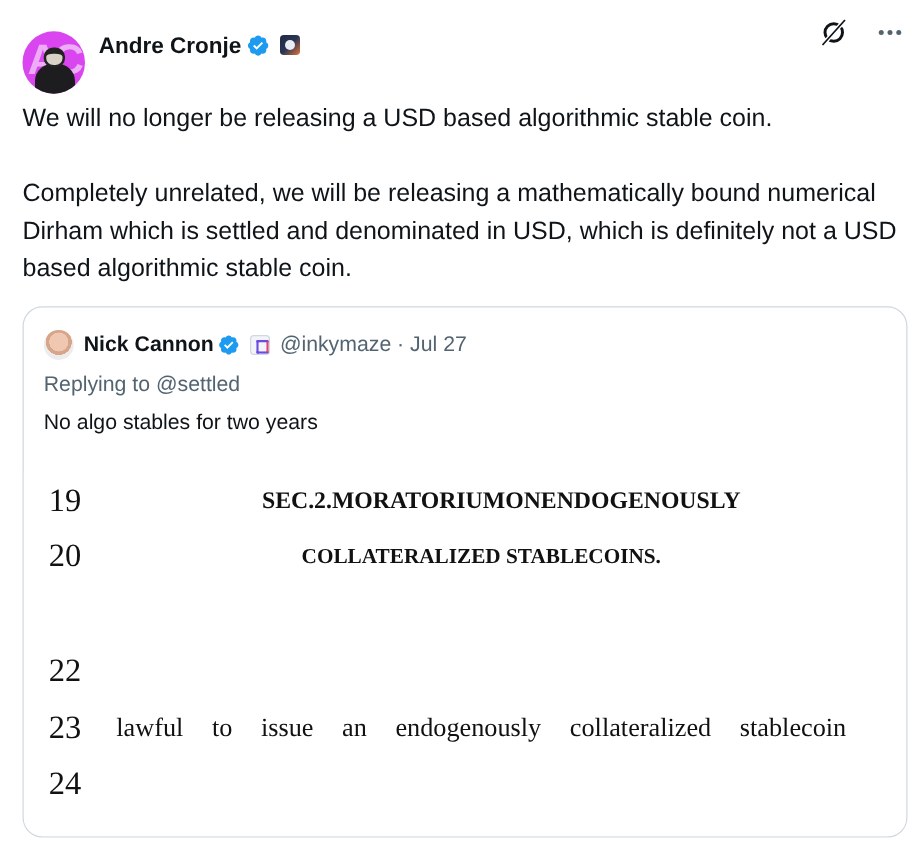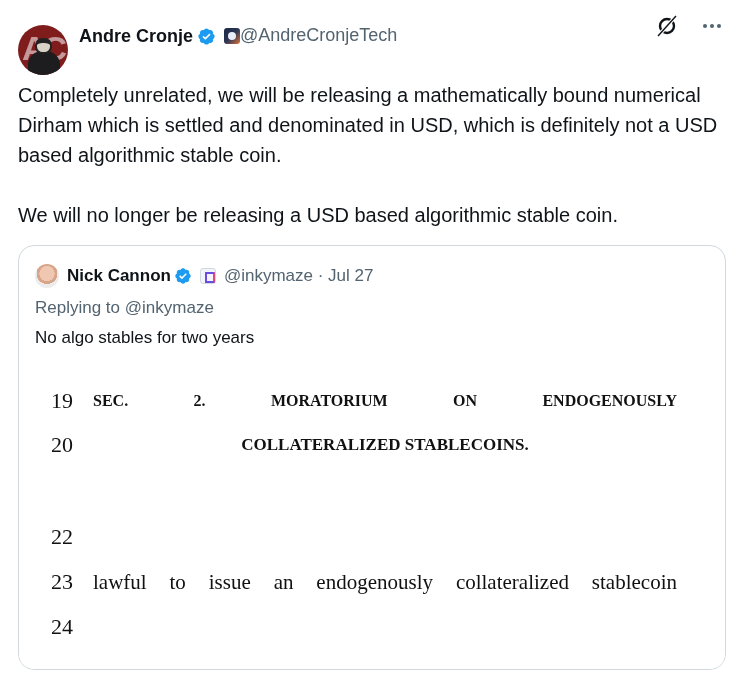--- a/index.html
+++ b/index.html
@@ -1,20 +1,20 @@
 <!DOCTYPE html>
 <html><head>
 <meta charset="utf-8">
 <style>
   * { box-sizing: border-box; margin: 0; padding: 0; }
   html, body { width: 737px; height: 681px; background: #ffffff; overflow: hidden; }
   body { font-family: "Liberation Sans", "DejaVu Sans", sans-serif; color: #0f1419; position: relative; }
 
   .header { position: absolute; left: 18px; top: 10px; right: 14px; height: 52px; display: flex; align-items: center; }
-  .avatar { width: 50px; height: 50px; border-radius: 50%; background: #7f1d1d; position: relative; overflow: hidden; flex: none; margin-top: 28px; }
+  .avatar { width: 50px; height: 50px; border-radius: 50%; background: #d946ef; position: relative; overflow: hidden; flex: none; margin-top: 28px; }
   .avatar .letters { position: absolute; left: 4px; top: 4px; font-size: 34px; font-weight: 700; color: rgba(255,255,255,0.55); letter-spacing: -4px; }
   .avatar .body { position: absolute; left: 10px; bottom: -6px; width: 32px; height: 30px; background: #1d1d1f; border-radius: 45% 45% 0 0; }
   .avatar .head { position: absolute; left: 17px; top: 13px; width: 17px; height: 16px; background: #d9d2c6; border-radius: 45%; border: 2px solid #222; border-top-width: 5px; }
   .names { margin-left: 11px; display: flex; flex-direction: row; justify-content: center; }
   .name-row { display: flex; align-items: center; height: 24px; }
   .display-name { font-weight: 700; font-size: 18px; color: #0f1419; }
   .verified { width: 19px; height: 19px; margin-left: 4px; display: inline-block; }
   .affil-badge { width: 16px; height: 16px; margin-left: 8px; border-radius: 3px; background: linear-gradient(135deg,#1e2a44 0%,#2a3553 50%,#e0743a 100%); position: relative; }
   .affil-badge::after { content: ""; position: absolute; left: 4px; top: 4px; width: 8px; height: 8px; border-radius: 50%; background: #e8eef6; }
   .handle { font-size: 18px; color: #536471; margin-top: 1px; }
@@ -34,23 +34,23 @@
   .q-name { font-weight: 700; font-size: 17px; margin-left: 8px; color: #0f1419; }
   .q-verified { width: 18px; height: 18px; margin-left: 3px; }
   .q-affil { width: 16px; height: 16px; margin-left: 8px; border: 1px solid #cfd9de; border-radius: 3px; background: #f3f3fb; position: relative; }
   .q-affil::after { content: ""; position: absolute; left: 4px; top: 3px; width: 6px; height: 7px; border: 2px solid #6a4ce0; border-right-color: #e0457b; border-radius: 1px; }
   .q-meta { font-size: 17px; color: #536471; margin-left: 8px; }
   .q-replying { position: absolute; left: 16px; top: 52px; font-size: 17px; color: #536471; }
   .q-text { position: absolute; left: 16px; top: 82px; font-size: 17px; color: #0f1419; }
 
   .doc { position: absolute; left: 0; top: 130px; width: 706px; height: 295px; background: #ffffff; font-family: "Liberation Serif", "DejaVu Serif", serif; color: #111; }
   .doc-line { position: absolute; left: 0; width: 706px; height: 30px; font-size: 21px; line-height: 30px; }
-  .ln { position: absolute; left: 32px; width: 30px; font-size: 22px; }
+  .ln { position: absolute; left: 20px; width: 30px; font-size: 26px; }
   .lt { position: absolute; left: 74px; width: 584px; }
-  .heading { font-weight: 700; font-size: 16px; display: flex; justify-content: space-between; }
+  .heading { font-weight: 700; font-size: 19px; display: flex; justify-content: center; margin-left: 16px; }
   .center { text-align: center; font-weight: 700; font-size: 17px; left: 74px; }
   .justify { text-align: justify; text-align-last: justify; }
   .indent { padding-left: 56px; }
   .sc { font-variant: small-caps; }
 </style>
 </head>
 <body>
 
 <div class="header">
   <div class="avatar">
@@ -60,53 +60,52 @@
   </div>
   <div class="names">
     <div class="name-row">
       <span class="display-name">Andre Cronje</span>
       <svg class="verified" viewBox="0 0 24 24">
         <path fill="#1d9bf0" d="M22.25 12c0-1.43-.88-2.67-2.19-3.34.46-1.39.2-2.9-.81-3.91s-2.52-1.27-3.91-.81c-.66-1.31-1.91-2.19-3.34-2.19s-2.67.88-3.33 2.19c-1.4-.46-2.91-.2-3.92.81s-1.26 2.52-.8 3.91c-1.31.67-2.2 1.91-2.2 3.34s.89 2.67 2.2 3.34c-.46 1.39-.21 2.9.8 3.91s2.52 1.26 3.91.81c.67 1.31 1.91 2.19 3.34 2.19s2.68-.88 3.34-2.19c1.39.45 2.9.2 3.91-.81s1.27-2.52.81-3.91c1.31-.67 2.19-1.91 2.19-3.34z"></path>
         <path fill="#fff" d="M10.54 16.2l-3.64-3.64 1.41-1.41 2.23 2.23 5.09-5.09 1.41 1.41z"></path>
       </svg>
       <span class="affil-badge"></span>
     </div>
-    <span class="handle">@AndreCronjeTech</span>
   </div>
   <div class="header-actions">
     <svg class="grok-icon" viewBox="0 0 24 24">
       <circle cx="12" cy="12" r="7" fill="none" stroke="#0f1419" stroke-width="2.4"></circle>
       <line x1="3" y1="22" x2="21" y2="2" stroke="#ffffff" stroke-width="3.5"></line>
       <line x1="3" y1="22" x2="21" y2="2" stroke="#0f1419" stroke-width="1.4"></line>
     </svg>
     <div class="more-icon">
       <span></span>
       <span></span>
       <span></span>
     </div>
   </div>
 </div>
 
 <div class="tweet-text">
+  <p>We will no longer be releasing a USD based algorithmic stable coin.</p>
   <p>Completely unrelated, we will be releasing a mathematically bound numerical Dirham which is settled and denominated in USD, which is definitely not a USD based algorithmic stable coin.</p>
-  <p>We will no longer be releasing a USD based algorithmic stable coin.</p>
 </div>
 
 <div class="quote">
   <div class="q-header">
     <div class="q-avatar"></div>
     <span class="q-name">Nick Cannon</span>
     <svg class="q-verified" viewBox="0 0 24 24">
       <path fill="#1d9bf0" d="M22.25 12c0-1.43-.88-2.67-2.19-3.34.46-1.39.2-2.9-.81-3.91s-2.52-1.27-3.91-.81c-.66-1.31-1.91-2.19-3.34-2.19s-2.67.88-3.33 2.19c-1.4-.46-2.91-.2-3.92.81s-1.26 2.52-.8 3.91c-1.31.67-2.2 1.91-2.2 3.34s.89 2.670 2.2 3.34c-.46 1.39-.21 2.9.8 3.91s2.52 1.26 3.91.81c.67 1.31 1.91 2.19 3.34 2.19s2.68-.88 3.34-2.19c1.39.45 2.9.2 3.91-.81s1.27-2.52.81-3.91c1.31-.67 2.19-1.91 2.19-3.34z"></path>
       <path fill="#fff" d="M10.54 16.2l-3.64-3.64 1.41-1.41 2.23 2.23 5.09-5.09 1.41 1.41z"></path>
     </svg>
     <span class="q-affil"></span>
     <span class="q-meta">@inkymaze · Jul 27</span>
   </div>
-  <div class="q-replying">Replying to @inkymaze</div>
+  <div class="q-replying">Replying to @settled</div>
   <div class="q-text">No algo stables for two years</div>
 
   <div class="doc">
     <div class="doc-line" style="top:10px;">
       <span class="ln">19</span>
       <span class="lt heading">
         <span>SEC.</span>
         <span>2.</span>
         <span>MORATORIUM</span>
         <span>ON</span>

